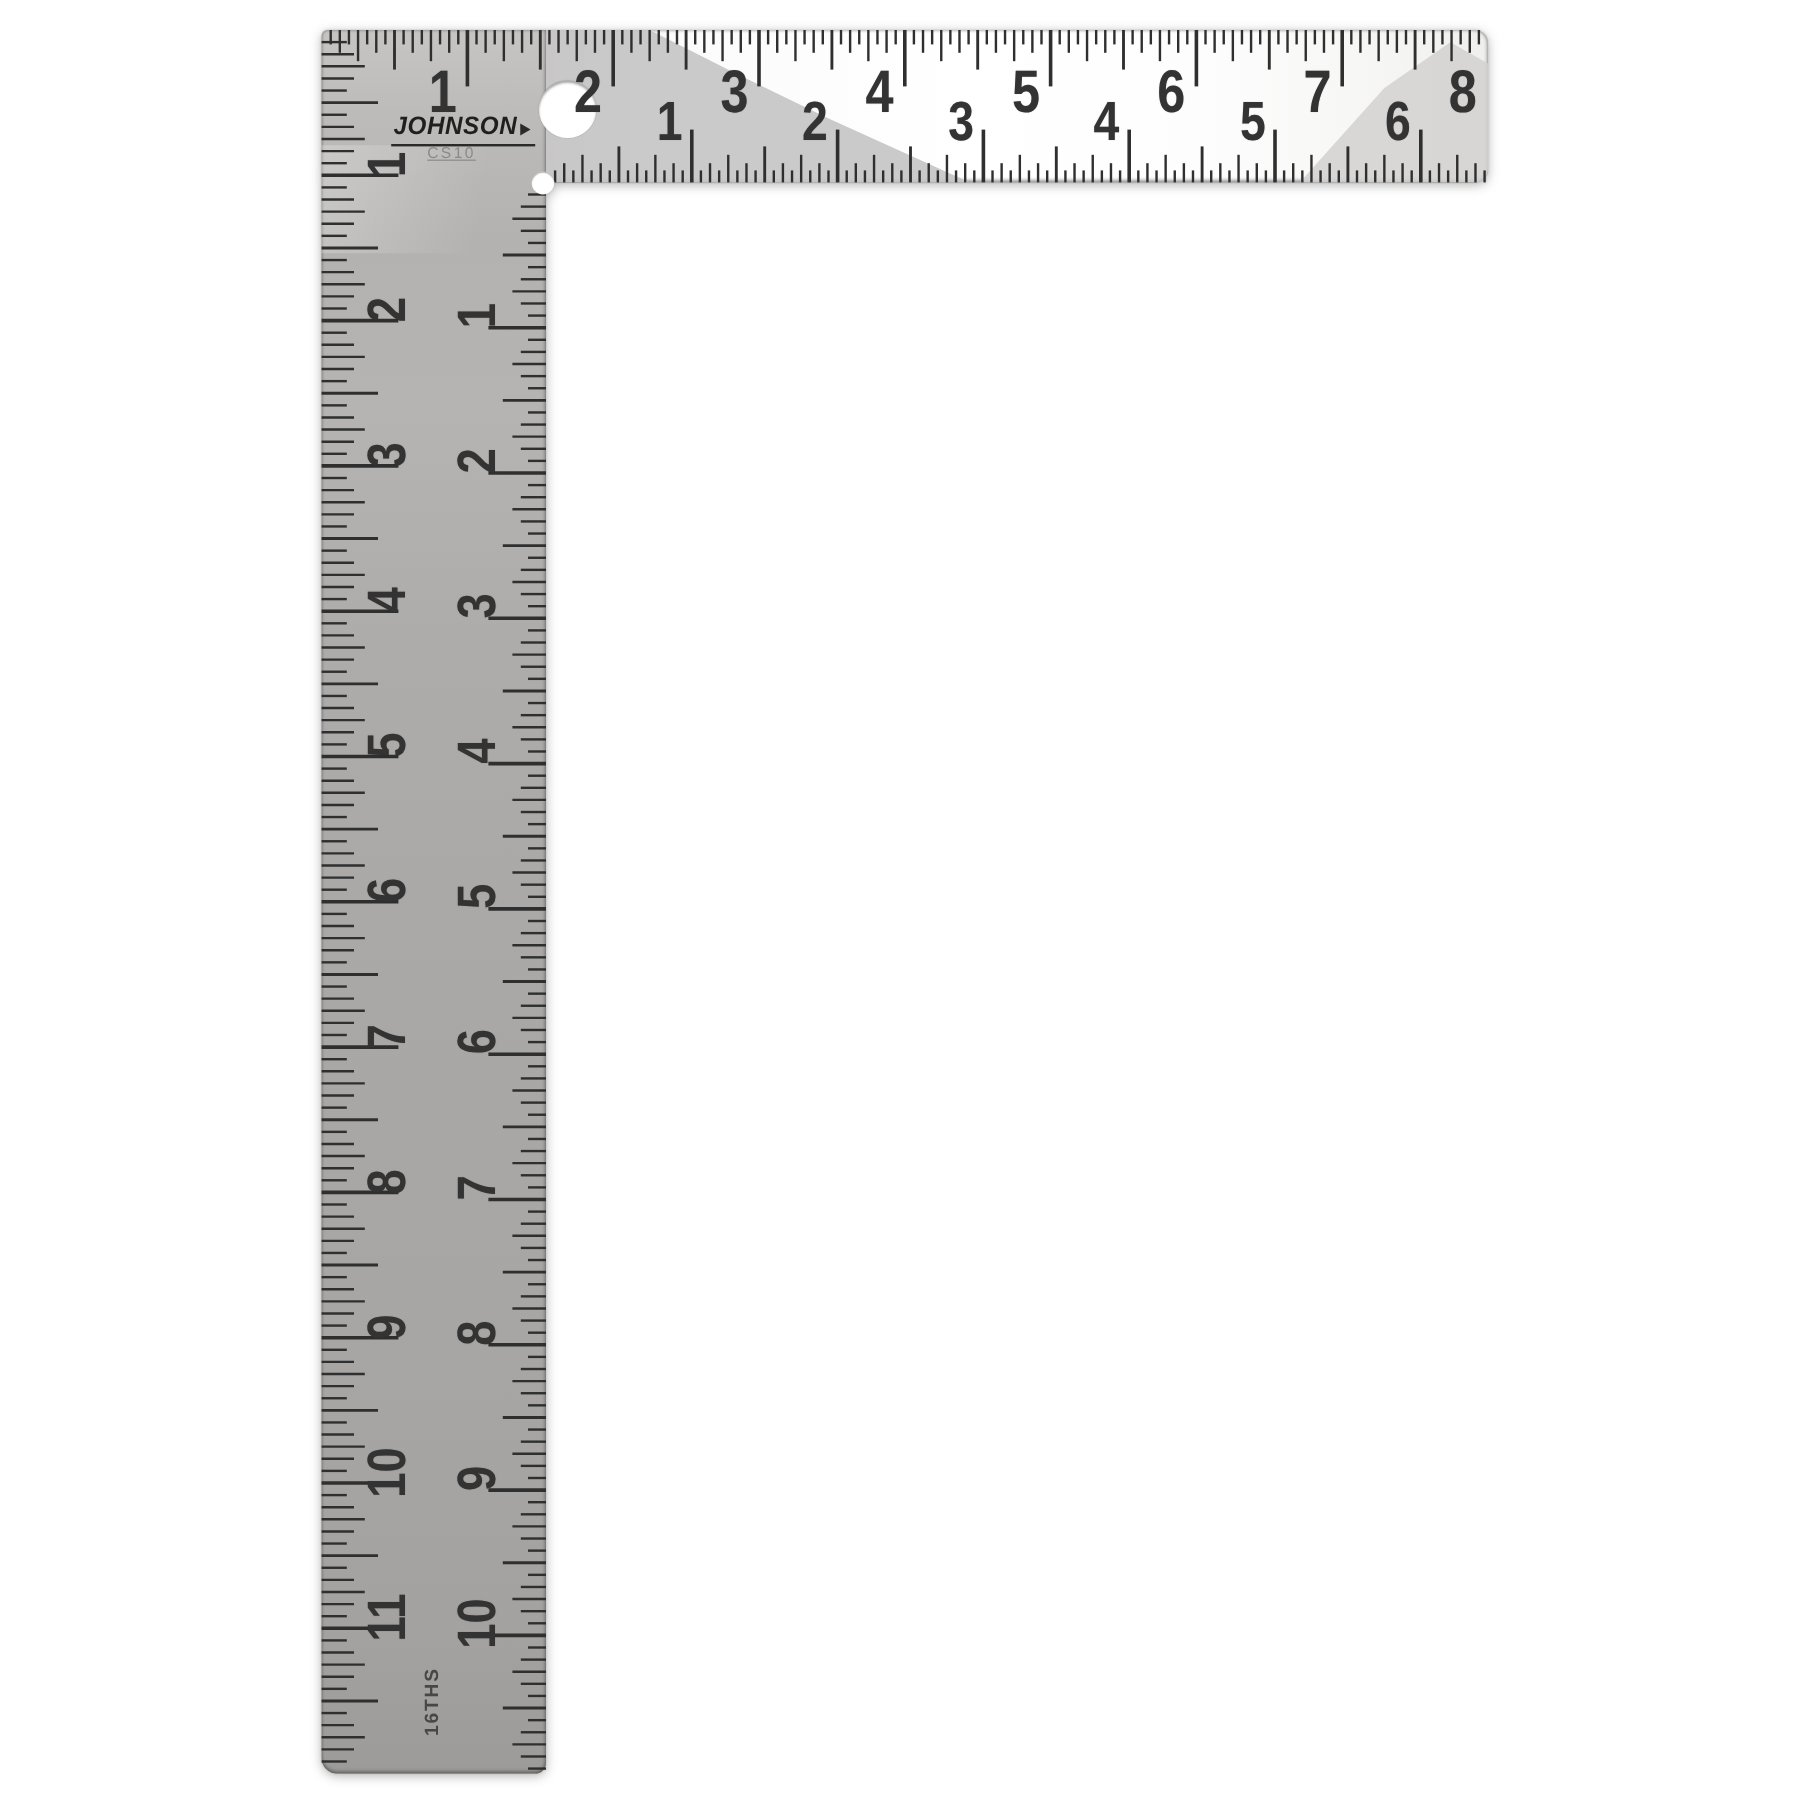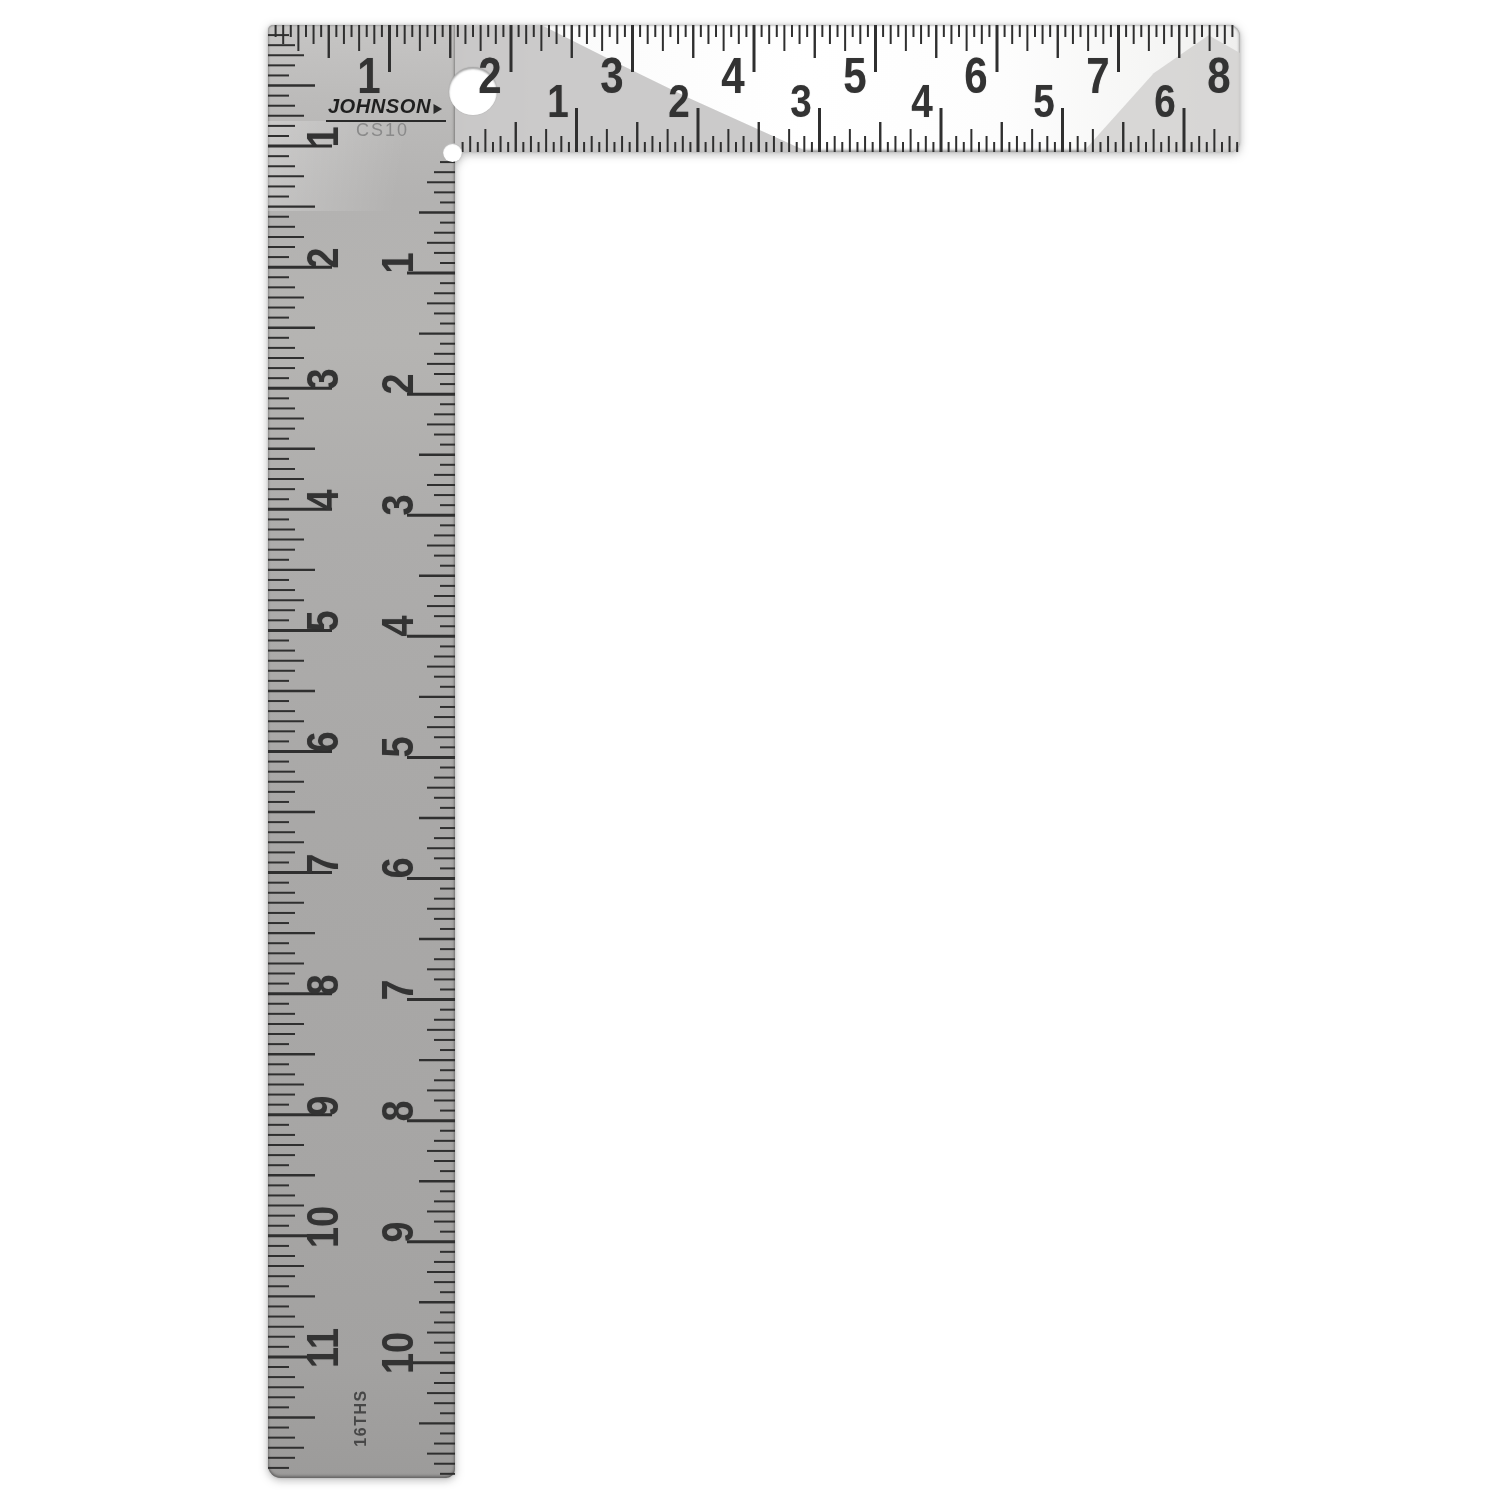--- a/index.html
+++ b/index.html
@@ -69,21 +69,21 @@
     transform:scaleX(.96);transform-origin:left center;
     display:flex;align-items:baseline;gap:3px;
   }
   .brand-flag{
     display:inline-block;width:0;height:0;border-left:9px solid #2a2a2a;
     border-top:5px solid transparent;border-bottom:5px solid transparent;
     transform:translateY(1px);
   }
   .model-text{
     position:absolute;left:356px;top:120px;z-index:5;color:#8a8a8a;
-    font-size:18px;letter-spacing:2px;font-weight:400;
+    font-size:13px;letter-spacing:2px;font-weight:400;text-decoration:underline;
   }
   .grad-stamp{
     position:absolute;left:361px;top:1418px;z-index:5;color:#474747;
     font-size:16px;font-weight:700;letter-spacing:1.5px;
     transform:translate(-50%,-50%) rotate(-90deg);
     transform-origin:center center;white-space:nowrap;
   }
 </style>
 </head>
 <body>

